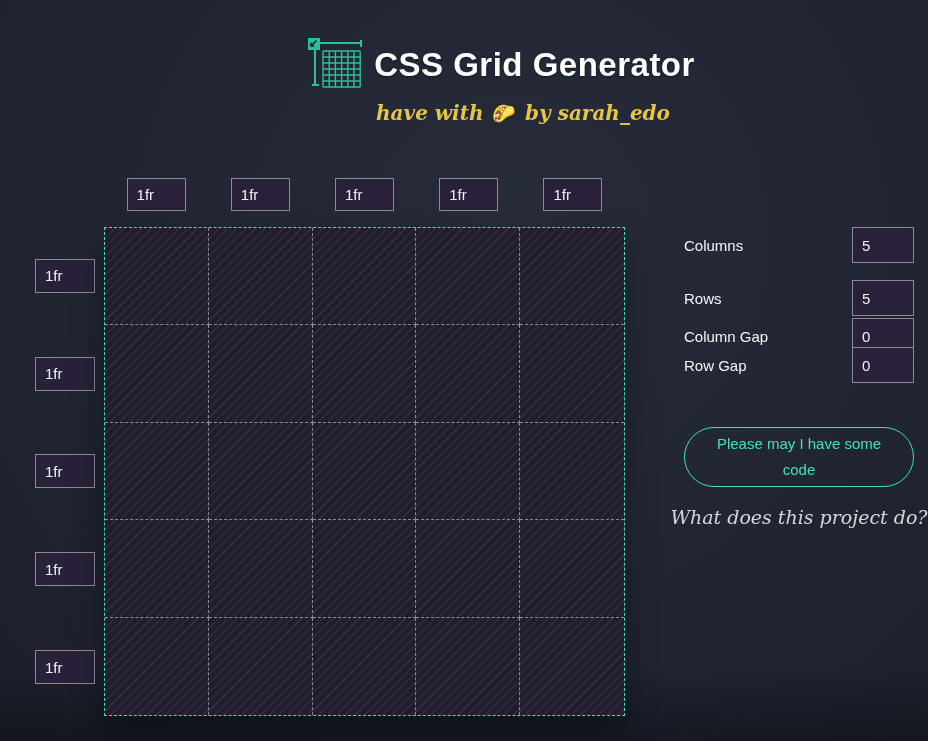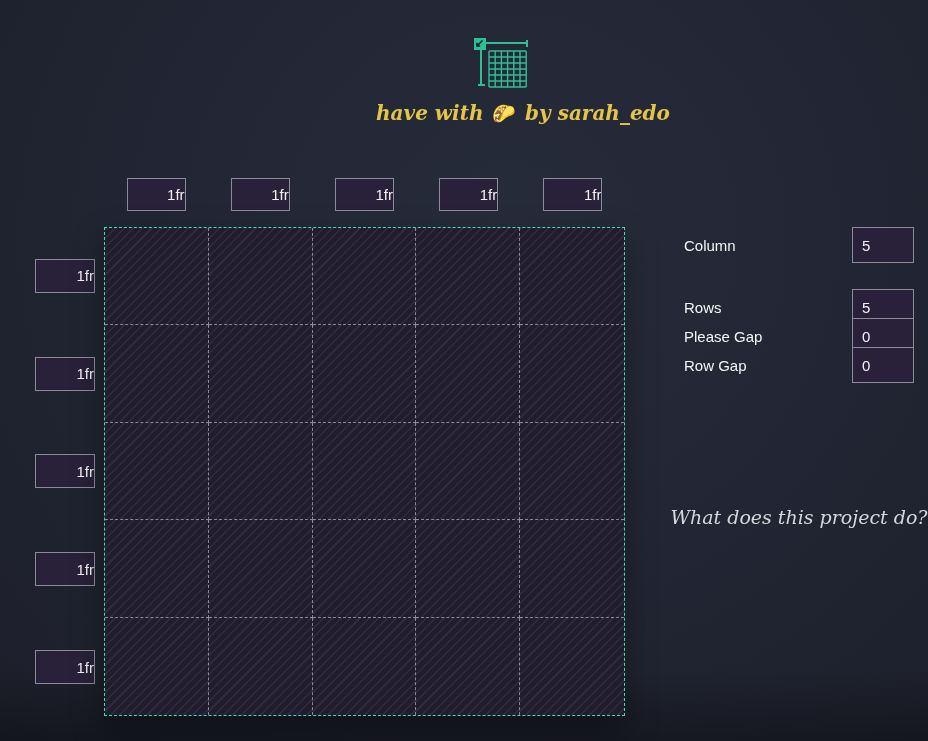--- a/index.html
+++ b/index.html
@@ -32,21 +32,21 @@
     margin-top: 9px; text-align: center; transform: translateX(59px);
     font-family: "DejaVu Serif", serif; font-style: italic; font-weight: bold;
     font-size: 20px; color: #e5c546;
   }
   .byline .taco { font-style: normal; font-size: 19px; padding: 0 2px; }
 
   
   .track-input {
     background: #282139; border: 1px solid #8b8b95; color: #f2f2f5;
     font-family: "Liberation Sans", sans-serif; font-size: 15px;
-    padding: 0 0 0 9px; outline: none; text-align: right;
+    padding: 0 0 0 9px; outline: none;
   }
   .col-inputs {
     position: absolute; left: 104px; top: 178px; width: 521px; height: 33px;
     display: flex;
   }
   .col-inputs .slot { flex: 1; display: flex; justify-content: center; }
   .col-inputs .track-input { width: 59px; height: 33px; }
   .row-inputs {
     position: absolute; left: 35px; top: 227px; width: 60px; height: 489px;
     display: flex; flex-direction: column;
@@ -128,20 +128,21 @@
             <line x1="16" y1="25" x2="53.2" y2="25"></line>
             <line x1="16" y1="31" x2="53.2" y2="31"></line>
             <line x1="16" y1="37" x2="53.2" y2="37"></line>
             <line x1="16" y1="43" x2="53.2" y2="43"></line>
             <line x1="16" y1="49" x2="53.2" y2="49"></line>
           </g>
           <rect x="1" y="0" width="12" height="12" fill="#2fbf95"></rect>
           <path d="M9.5,2.5 L4,8 M4,4.8 L4,8 L7.2,8" stroke="#1b2230" stroke-width="1.6" fill="none"></path>
         </svg>
       </span>
+      <h1 class="app-title">CSS Grid Generator</h1>
     </div>
     <div class="byline">
       <span>have with</span>
       <span class="taco">🌮</span>
       <span>by sarah_edo</span>
     </div>
   </div>
 
   <div class="col-inputs">
     <div class="slot">
@@ -201,31 +202,32 @@
     <div class="cell"></div>
     <div class="cell"></div>
     <div class="cell"></div>
     <div class="cell"></div>
     <div class="cell"></div>
     <div class="cell"></div>
     <div class="cell"></div>
   </div>
 
   <div class="settings-row" style="top:227px">
-    <span class="settings-label">Column</span>
+    <span class="settings-label">Columns</span>
     <input class="settings-input" value="5" style="">
   </div>
-  <div class="settings-row" style="top:289px">
+  <div class="settings-row" style="top:280px">
     <span class="settings-label">Rows</span>
     <input class="settings-input" value="5" style="">
   </div>
   <div class="settings-row" style="top:318px">
-    <span class="settings-label">Please Gap</span>
+    <span class="settings-label">Column Gap</span>
     <input class="settings-input" value="0" style="">
   </div>
   <div class="settings-row" style="top:347px">
     <span class="settings-label">Row Gap</span>
     <input class="settings-input" value="0" style="">
   </div>
 
+  <button class="code-button">Please may I have some code</button>
   <a class="about-link" href="#">What does this project do?</a>
 
 </div>
 
 </body></html>

